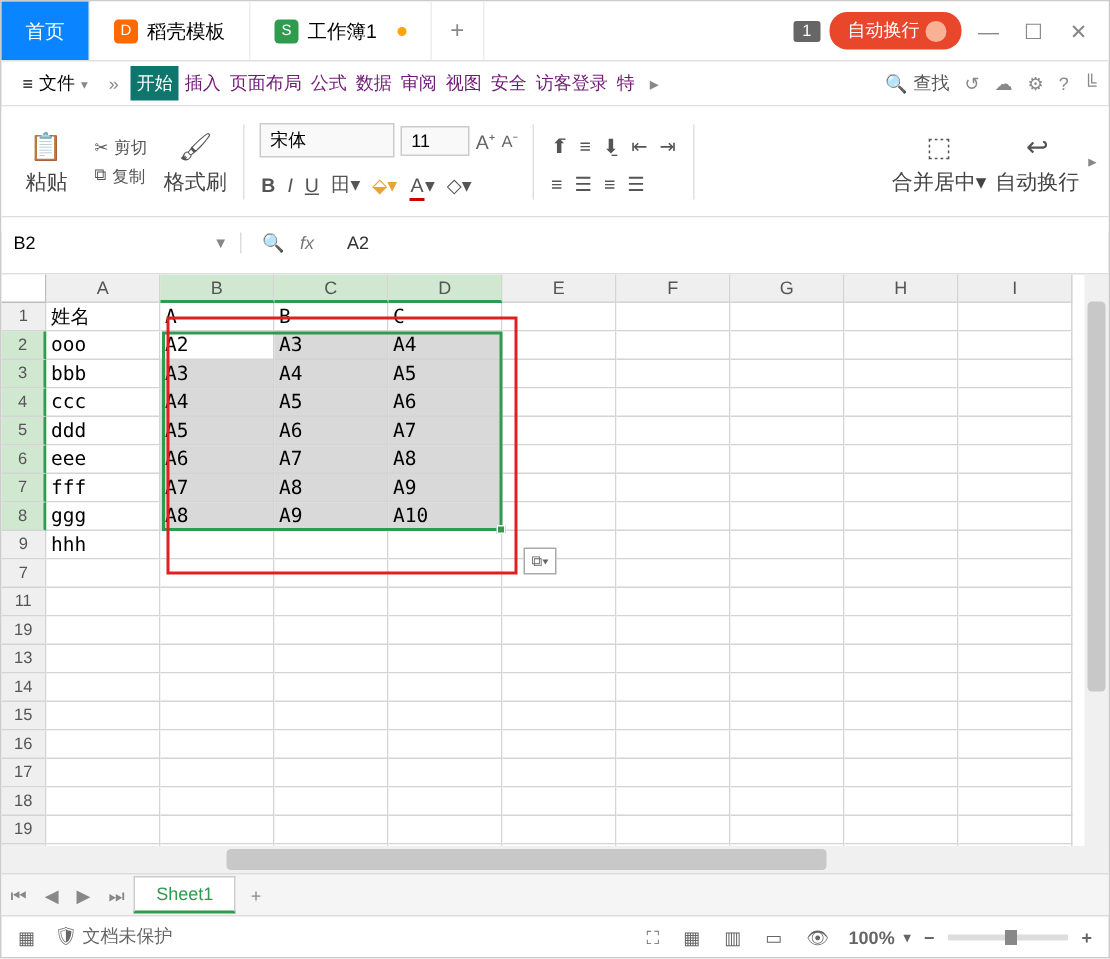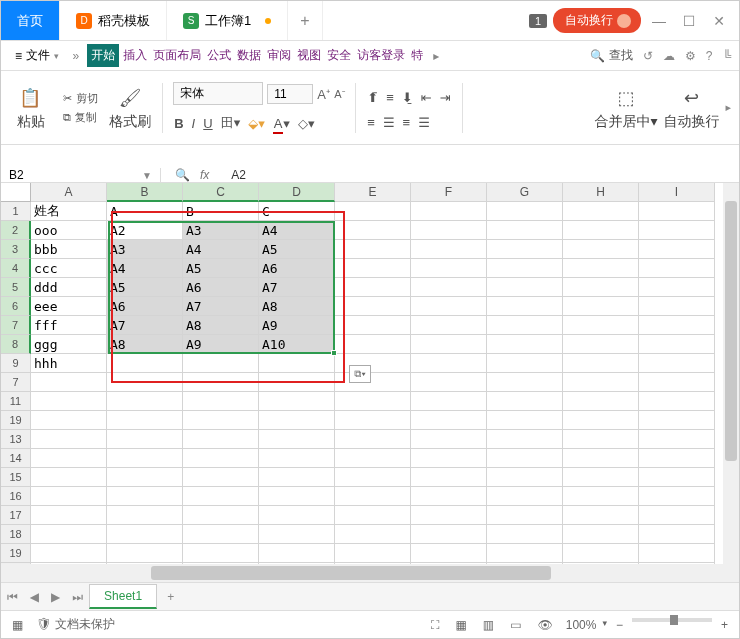--- a/index.html
+++ b/index.html
@@ -41,21 +41,21 @@
 .rcol .ritem { display: flex; align-items: center; gap: 4px; font-size: 11px; color: #555; cursor: pointer; }
 .divider { width: 1px; height: 50px; background: #e0e0e0; }
 .font-row { display: flex; gap: 4px; align-items: center; }
 .font-select { border: 1px solid #ccc; padding: 2px 18px 2px 6px; font-size: 12px; min-width: 90px; background: #f9f9f9; }
 .font-size { border: 1px solid #ccc; padding: 2px 14px 2px 6px; font-size: 12px; width: 46px; background: #f9f9f9; }
 .format-row { display: flex; gap: 6px; align-items: center; margin-top: 4px; }
 .format-row span { font-size: 13px; color: #555; cursor: pointer; padding: 1px; }
 .ribbon-right { margin-left: auto; display: flex; align-items: center; gap: 6px; }
 
 
-.formula-bar { height: 28px; display: flex; align-items: flex-end; border-bottom: 1px solid #ddd; font-size: 12px; }
+.formula-bar { height: 28px; display: flex; align-items: flex-start; border-bottom: 1px solid #ddd; font-size: 12px; }
 .namebox { width: 160px; border-right: 1px solid #ddd; padding: 0 8px; display: flex; align-items: center; justify-content: space-between; }
 .namebox .dd { color: #888; font-size: 10px; }
 .fx-controls { display: flex; align-items: center; gap: 10px; padding: 0 14px; color: #777; }
 .fx-controls .fx { font-style: italic; }
 .formula-input { flex: 1; padding: 0 8px; color: #333; }
 
 
 .grid-area { flex: 1; display: flex; overflow: hidden; position: relative; }
 .grid { display: grid; grid-template-columns: 30px repeat(9, 76px); grid-auto-rows: 19px; font-size: 12px; }
 .colhead, .rowhead, .cell { border-right: 1px solid #d4d4d4; border-bottom: 1px solid #d4d4d4; display: flex; align-items: center; padding: 0 3px; }
@@ -79,21 +79,21 @@
 
 .sheettabs { height: 28px; display: flex; align-items: center; border-top: 1px solid #ddd; background: #f5f5f5; font-size: 12px; }
 .sheettabs .navbtn { padding: 0 6px; color: #888; cursor: pointer; }
 .sheettabs .tabS { padding: 4px 14px; background: #fff; border: 1px solid #ccc; border-bottom: 2px solid #2e9b4f; color: #2e9b4f; cursor: pointer; }
 .sheettabs .addtab { padding: 0 10px; color: #888; cursor: pointer; }
 
 
 .statusbar { height: 28px; display: flex; align-items: center; border-top: 1px solid #ddd; padding: 0 8px; gap: 10px; font-size: 12px; color: #666; }
 .statusbar .spacer { flex: 1; }
 .statusbar .sicon { cursor: pointer; padding: 0 3px; }
-.zoom { display: flex; align-items: flex-start; gap: 6px; }
+.zoom { display: flex; align-items: center; gap: 6px; font-weight: bold; }
 .zoom .slider { width: 80px; height: 4px; background: #ddd; position: relative; }
 .zoom .slider .knob { position: absolute; left: 38px; top: -3px; width: 8px; height: 10px; background: #888; }
 </style>
 </head>
 <body>
 
 <div class="window">
 
   <div class="titlebar">
     <div class="tab home">首页</div>

